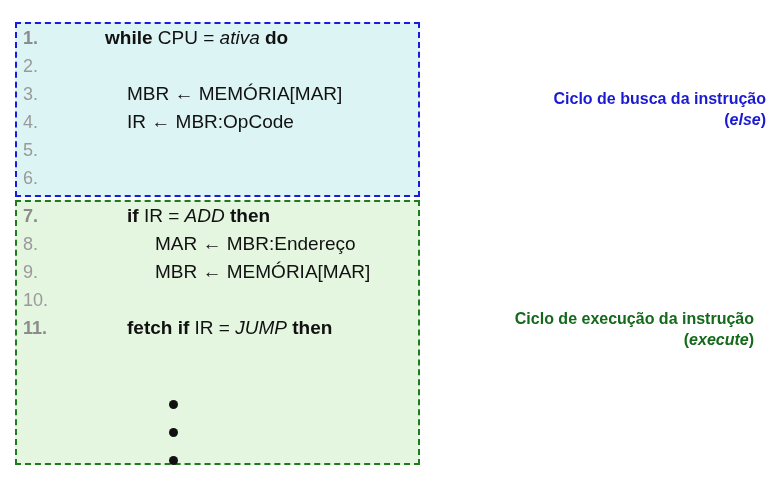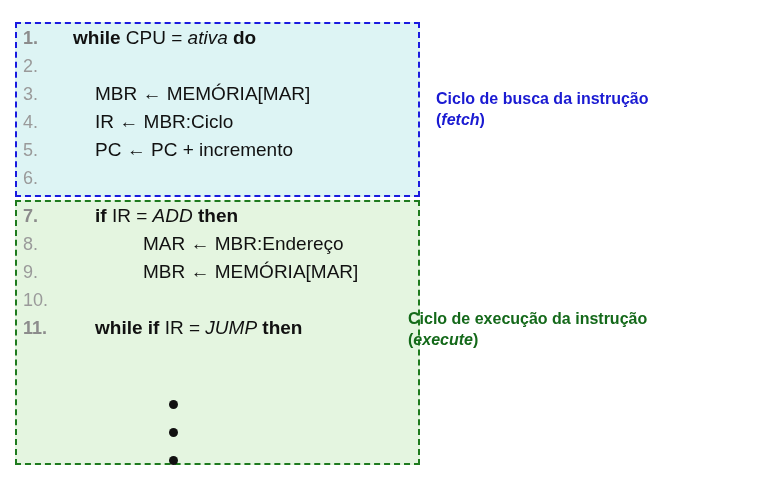--- a/index.html
+++ b/index.html
@@ -57,24 +57,25 @@
     width: 34px;
     text-align: left;
     color: #9a9a9a;
     font-size: 18px;
   }
   .ln.bold { font-weight: bold; color: #8c8c8c; }
 
   .code-text {
     position: absolute;
     top: 0;
+    margin-left: 32px;
   }
   .ind0 { left: 56px; }
   .ind1 { left: 78px; }
-  .ind2 { left: 126px; }
+  .ind2 { left: 106px; }
 
   .kw { font-weight: bold; }
   .it { font-style: italic; }
   .arrow { font-size: 19px; letter-spacing: 0; }
 
   
   .dots {
     position: absolute;
     left: 152px;
     top: 198px;
@@ -84,21 +85,21 @@
     width: 9px;
     height: 9px;
     border-radius: 50%;
     background: #111111;
     margin: 0 0 19px 0;
   }
 
   
   .caption {
     position: absolute;
-    text-align: left;
+    text-align: right;
     font-weight: bold;
     font-size: 16px;
     line-height: 21px;
     white-space: nowrap;
   }
   #fetch-caption {
     left: 436px;
     top: 88px;
     width: 330px;
     color: #1a1ad2;
@@ -125,25 +126,24 @@
         </div>
         <div class="code-line">
           <span class="ln">2.</span>
         </div>
         <div class="code-line">
           <span class="ln">3.</span>
           <span class="code-text ind1"><span>MBR </span><span class="arrow">←</span><span> MEMÓRIA[MAR]</span></span>
         </div>
         <div class="code-line">
           <span class="ln">4.</span>
-          <span class="code-text ind1"><span>IR </span><span class="arrow">←</span><span> MBR:Ciclo</span></span>
+          <span class="code-text ind1"><span>IR </span><span class="arrow">←</span><span> MBR:OpCode</span></span>
         </div>
         <div class="code-line">
           <span class="ln">5.</span>
-          <span class="code-text ind1"><span>PC </span><span class="arrow">←</span><span> PC + incremento</span></span>
         </div>
         <div class="code-line">
           <span class="ln">6.</span>
         </div>
       </div>
   </div>
 
   <div id="execute-block" class="code-block">
     <div id="execute-lines">
         <div class="code-line">
@@ -156,33 +156,33 @@
         </div>
         <div class="code-line">
           <span class="ln">9.</span>
           <span class="code-text ind2"><span>MBR </span><span class="arrow">←</span><span> MEMÓRIA[MAR]</span></span>
         </div>
         <div class="code-line">
           <span class="ln">10.</span>
         </div>
         <div class="code-line">
           <span class="ln bold">11.</span>
-          <span class="code-text ind1"><span class="kw">while if</span><span> IR = </span><span class="it">JUMP</span><span> </span><span class="kw">then</span></span>
+          <span class="code-text ind1"><span class="kw">fetch if</span><span> IR = </span><span class="it">JUMP</span><span> </span><span class="kw">then</span></span>
         </div>
       </div>
     <div class="dots" id="ellipsis-dots">
         <div class="dot"></div>
         <div class="dot"></div>
         <div class="dot"></div>
       </div>
   </div>
 
   <div id="fetch-caption" class="caption">
     <span>Ciclo de busca da instrução</span>
-    <span class="sub"><span>(</span><span class="eng">fetch</span><span>)</span></span>
+    <span class="sub"><span>(</span><span class="eng">else</span><span>)</span></span>
   </div>
 
   <div id="execute-caption" class="caption">
     <span>Ciclo de execução da instrução</span>
     <span class="sub"><span>(</span><span class="eng">execute</span><span>)</span></span>
   </div>
 
 </div>
 
 </body></html>

